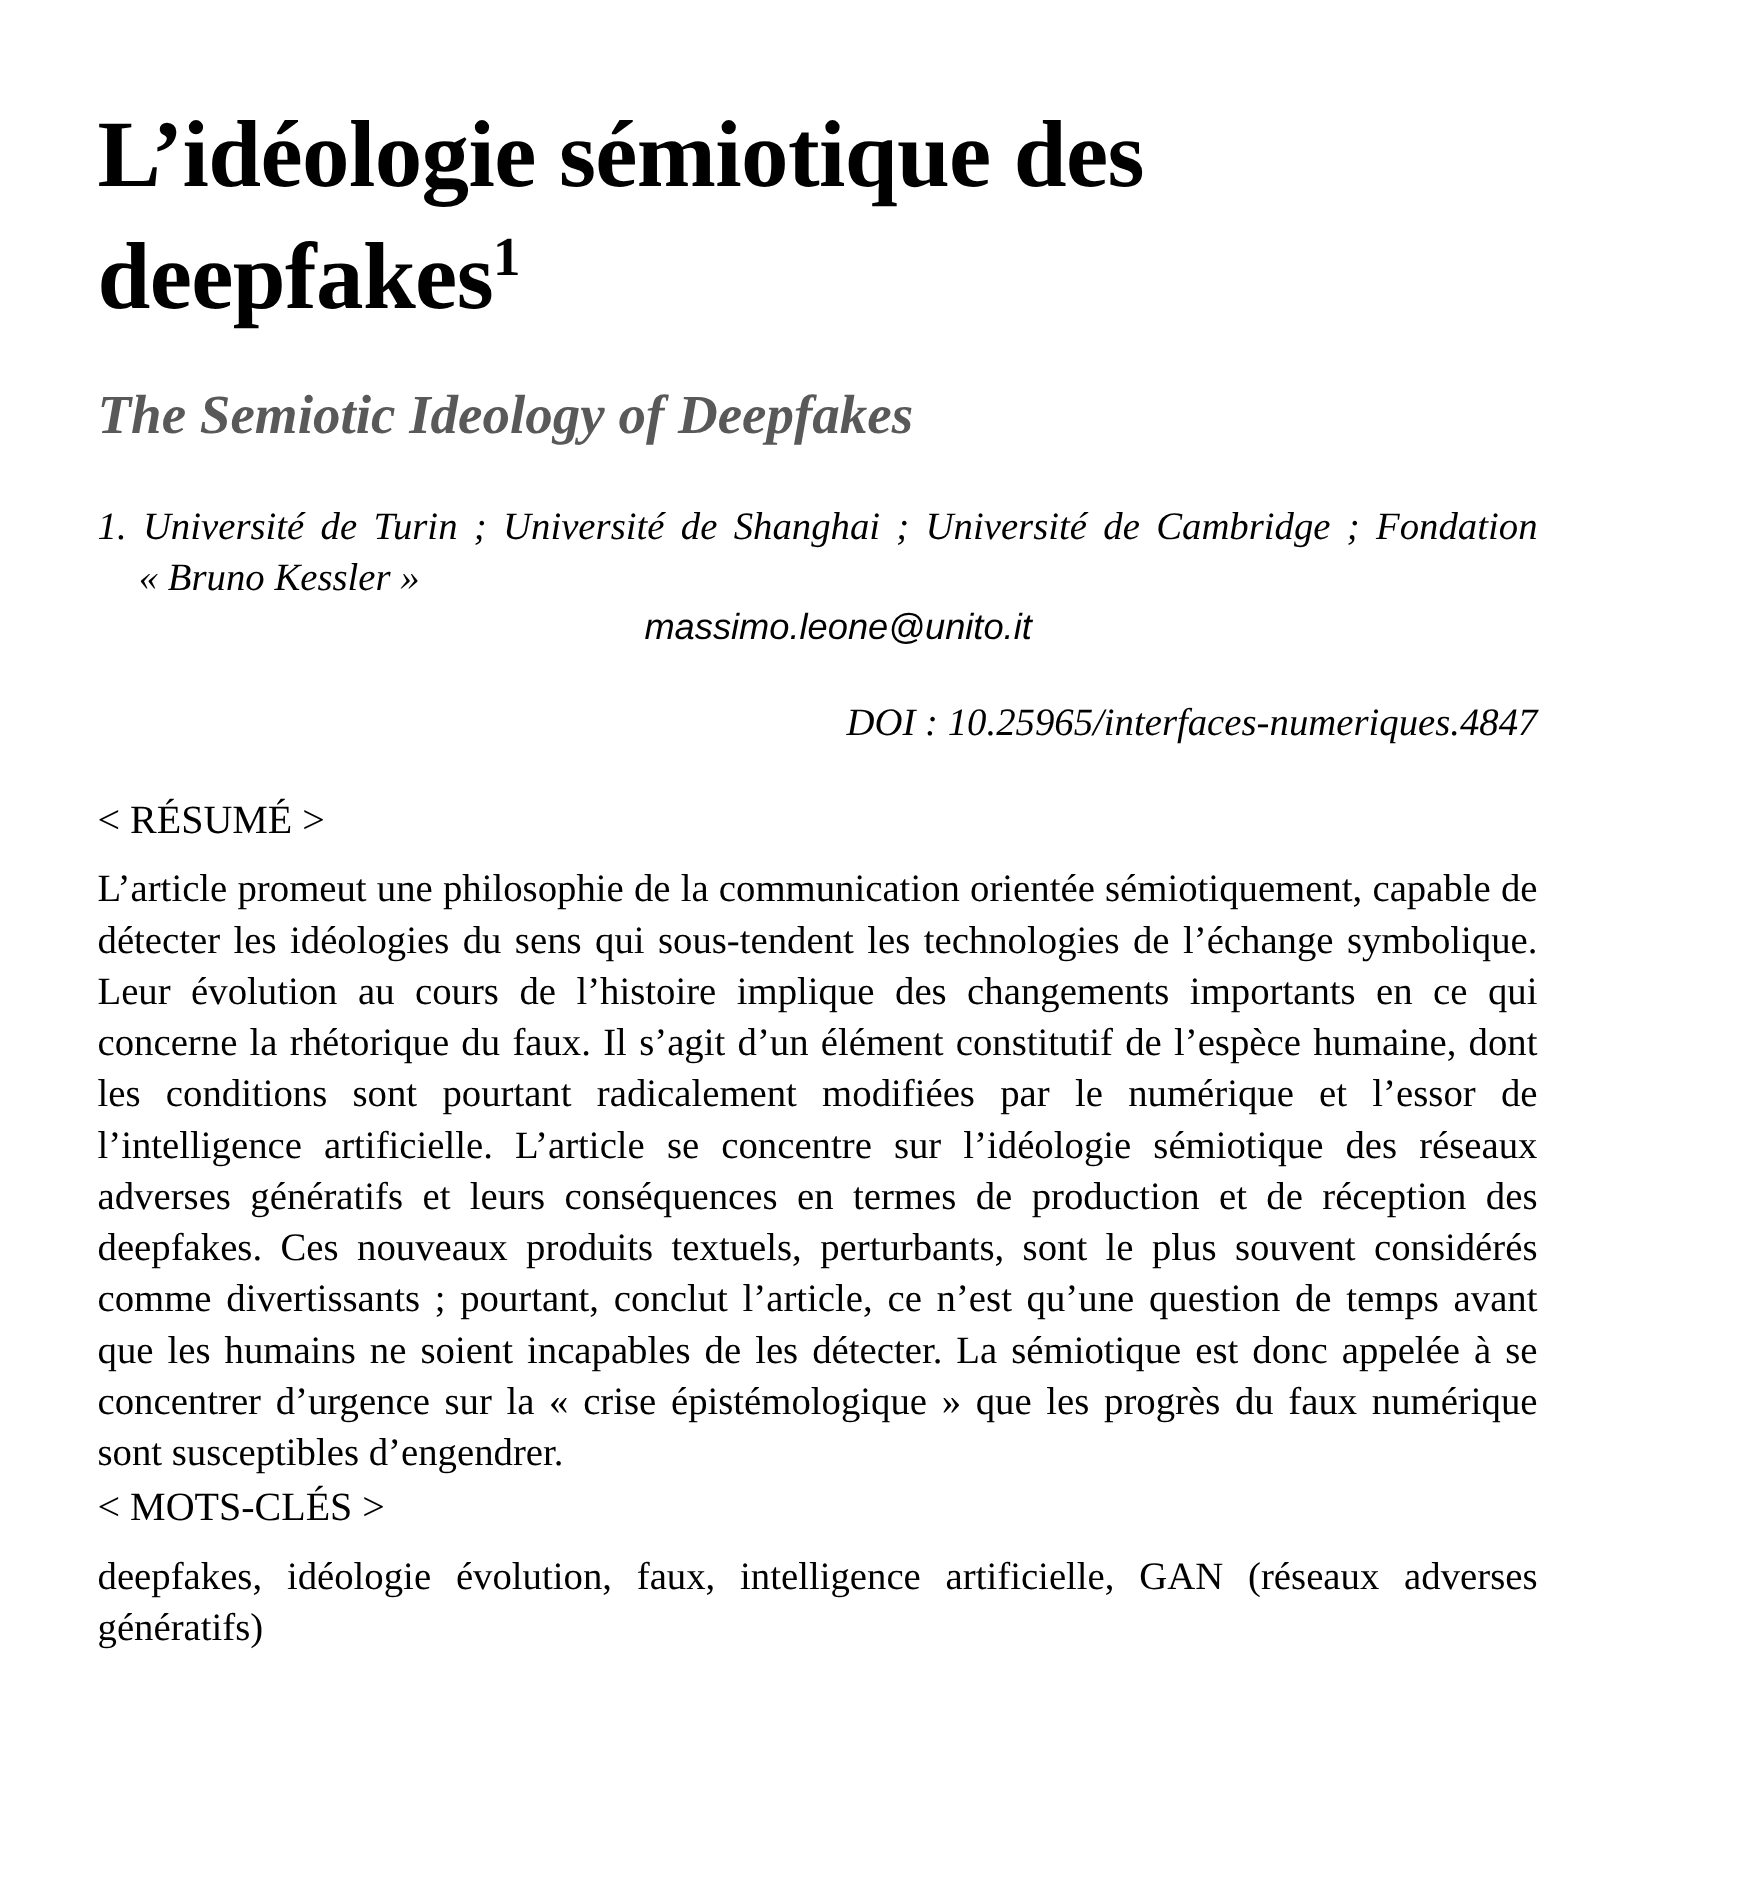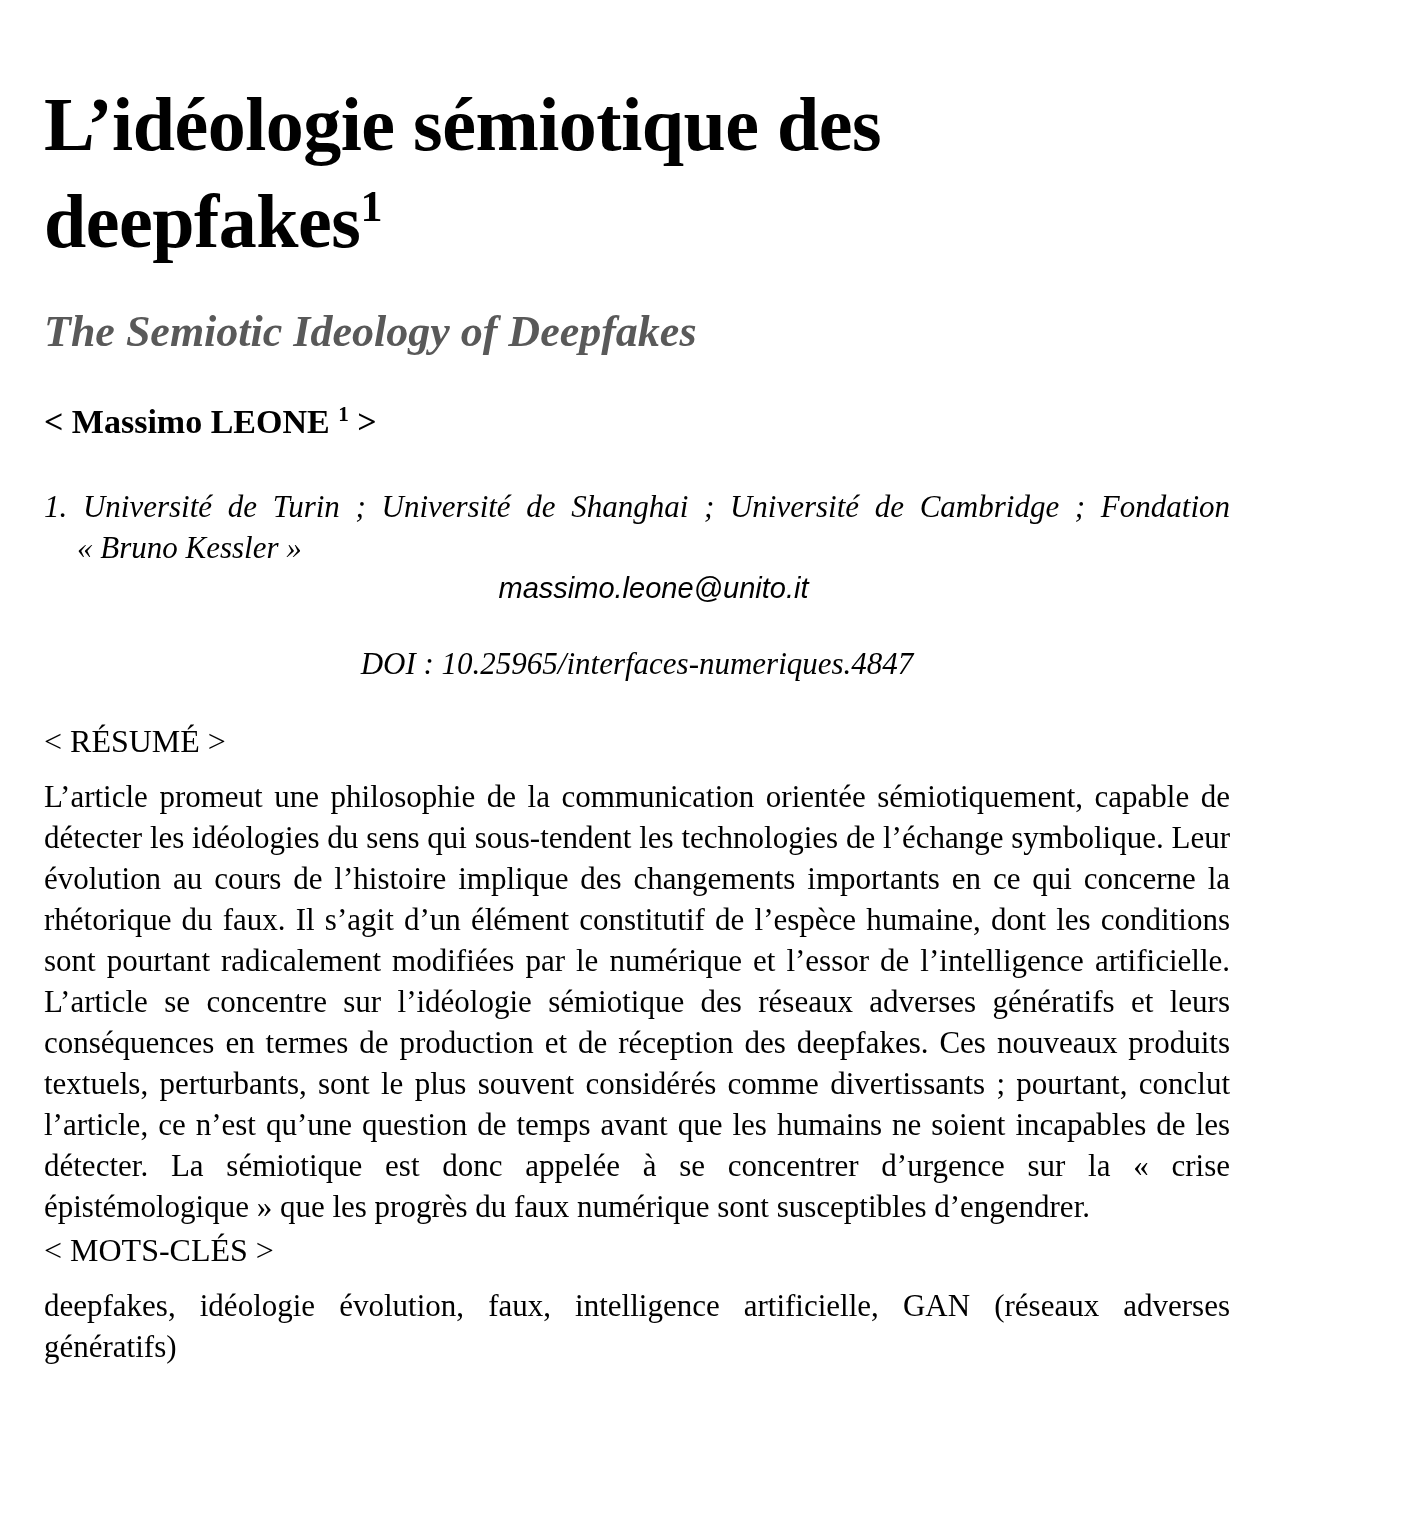--- a/index.html
+++ b/index.html
@@ -14,21 +14,21 @@
   }
   body{
     height:1516px;
     overflow:hidden;
     color:var(--text);
     font-family:"Liberation Serif","DejaVu Serif",serif;
   }
   .page{
     width:1410px;
     height:1100px;
-    padding:76px 180px 0 44px;
+    padding:76px 180px 0 78px;
   }
   h1.article-title{
     font-size:76px;
     line-height:97px;
     font-weight:bold;
     letter-spacing:-0.5px;
     margin-bottom:34px;
   }
   h1.article-title sup{
     font-size:0.58em;
@@ -70,21 +70,21 @@
     font-size:29px;
     line-height:41px;
     font-style:italic;
     padding-left:33px;
     text-align:center;
   }
   p.doi-line{
     font-size:31px;
     line-height:41px;
     font-style:italic;
-    text-align:center;
+    text-align:right;
     margin-bottom:36px;
   }
   h4.section-heading{
     font-size:32px;
     line-height:42px;
     font-weight:normal;
     margin-bottom:14px;
   }
   p.abstract-text{
     font-size:31px;
@@ -100,21 +100,20 @@
 </style>
 </head>
 <body>
 
 <div class="page">
 
   <h1 class="article-title"><span>L’idéologie sémiotique des deepfakes</span><sup>1</sup></h1>
 
   <h2 class="article-subtitle">The Semiotic Ideology of Deepfakes</h2>
 
-  <h3 class="author-line"><span>&lt; Massimo LEONE</span> <sup>1</sup> <span>&gt;</span></h3>
 
   <div class="affiliation-block">
     <p class="affiliation"><span>1.</span> <span>Université de Turin&nbsp;; Université de Shanghai&nbsp;; Université de Cambridge&nbsp;; Fondation «&nbsp;Bruno Kessler&nbsp;»</span></p>
     <p class="author-email">massimo.leone@unito.it</p>
   </div>
 
   <p class="doi-line">DOI&nbsp;: 10.25965/interfaces-numeriques.4847</p>
 
   <h4 class="section-heading">&lt; RÉSUMÉ &gt;</h4>
   <p class="abstract-text">L’article promeut une philosophie de la communication orientée sémiotiquement, capable de détecter les idéologies du sens qui sous-tendent les technologies de l’échange symbolique. Leur évolution au cours de l’histoire implique des changements importants en ce qui concerne la rhétorique du faux. Il s’agit d’un élément constitutif de l’espèce humaine, dont les conditions sont pourtant radicalement modifiées par le numérique et l’essor de l’intelligence artificielle. L’article se concentre sur l’idéologie sémiotique des réseaux adverses génératifs et leurs conséquences en termes de production et de réception des deepfakes. Ces nouveaux produits textuels, perturbants, sont le plus souvent considérés comme divertissants&nbsp;; pourtant, conclut l’article, ce n’est qu’une question de temps avant que les humains ne soient incapables de les détecter. La sémiotique est donc appelée à se concentrer d’urgence sur la «&nbsp;crise épistémologique&nbsp;» que les progrès du faux numérique sont susceptibles d’engendrer.</p>

